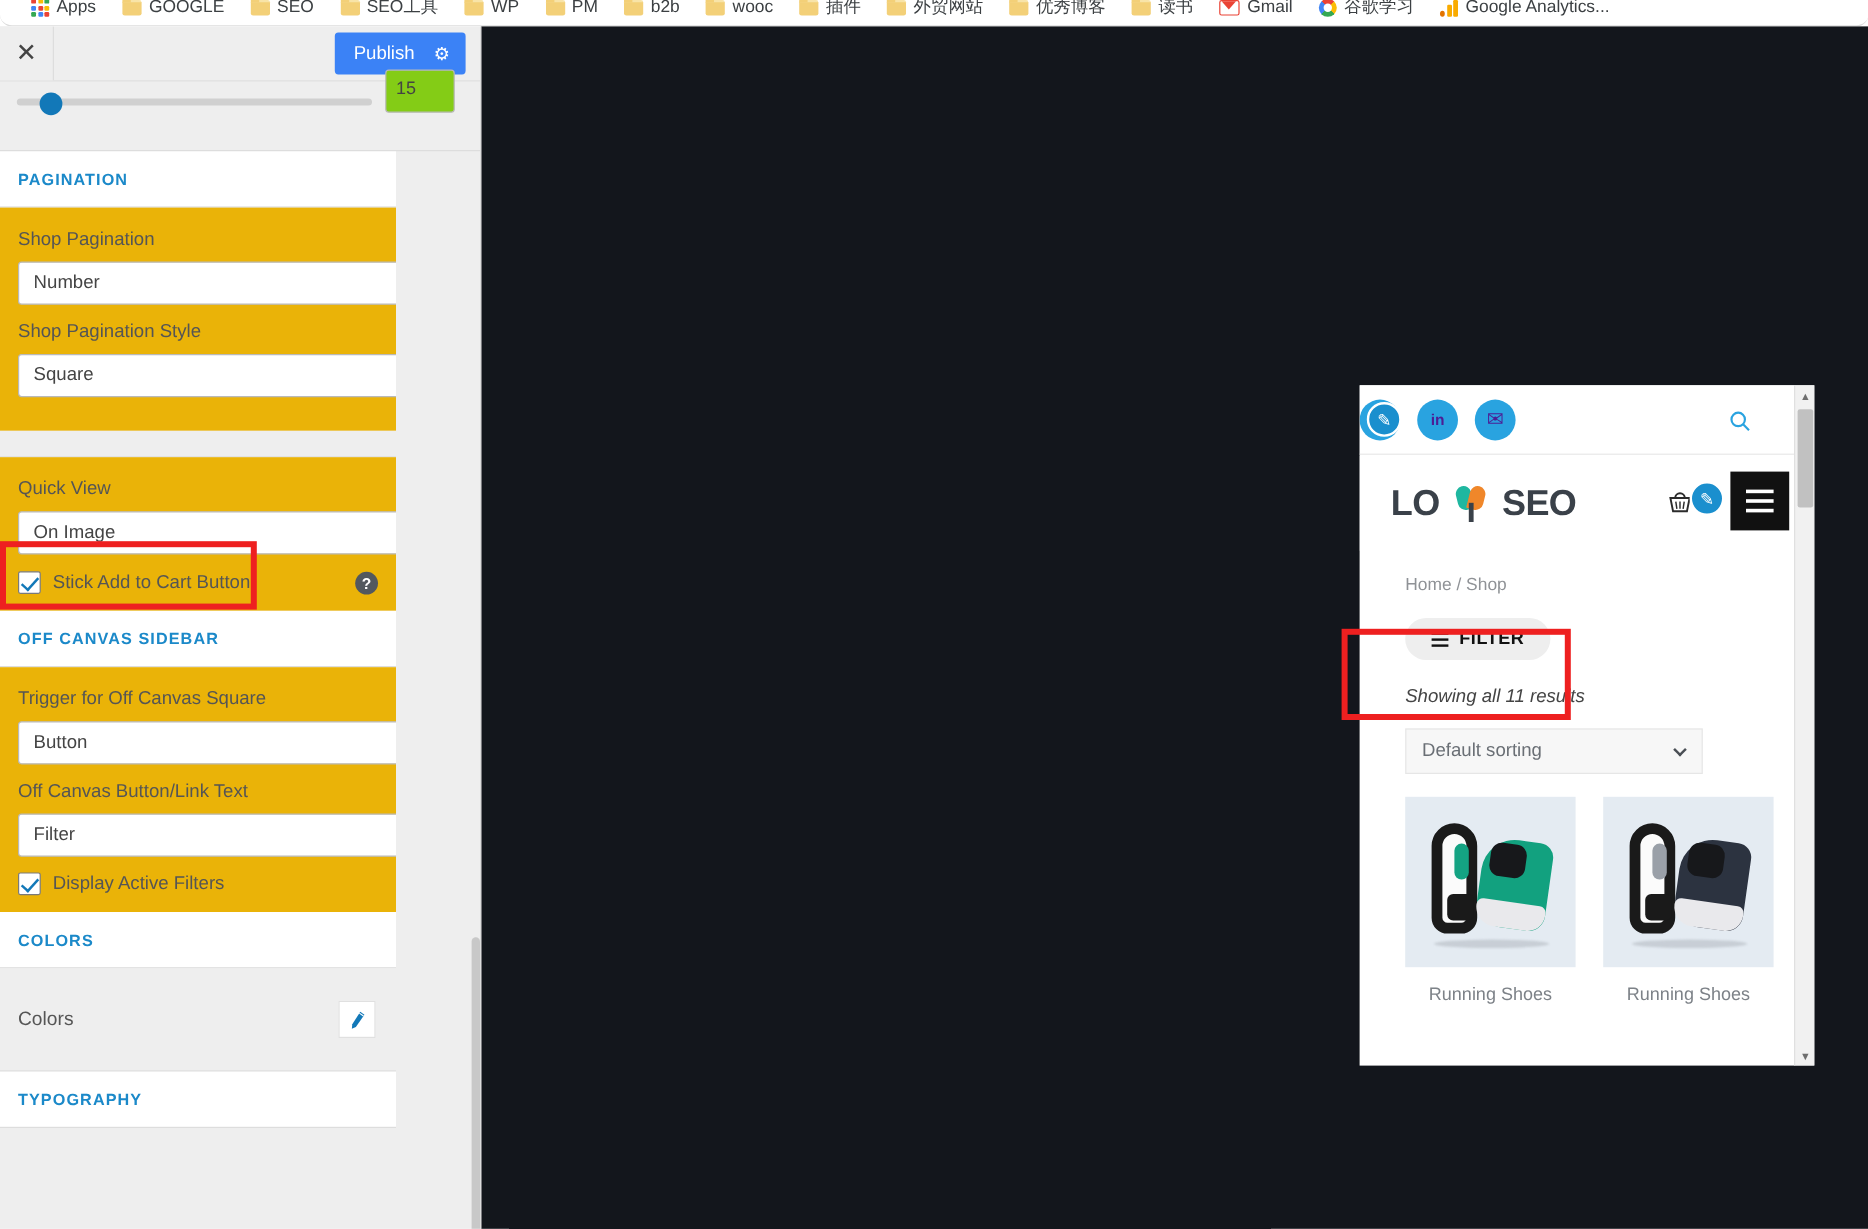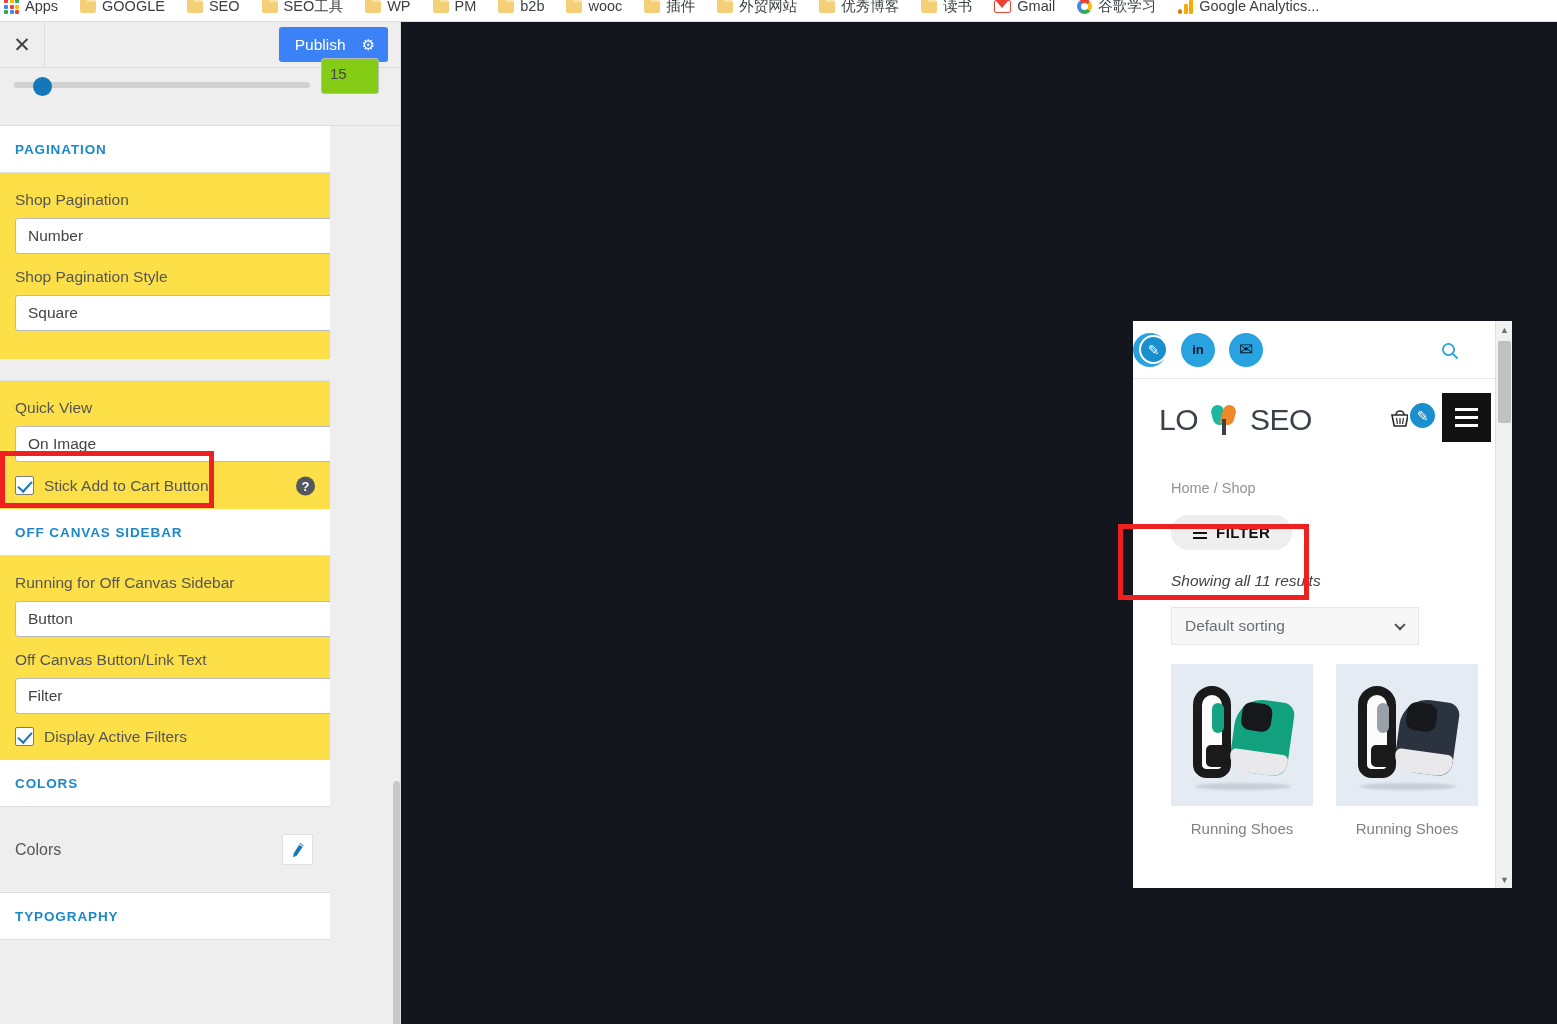--- a/index.html
+++ b/index.html
@@ -10,23 +10,24 @@
     background: #ffffff;
   }
 
   
   .bookmarks-bar {
     position: absolute; top: 0; left: 0;
     width: 1557px; height: 22px;
     background: #ffffff;
     border-bottom: 1px solid #dcdcdc;
     display: flex; align-items: center;
-    padding-left: 4px;
+    padding-left: 26px;
     overflow: hidden;
     white-space: nowrap;
+    border-radius: 10px;
   }
   .bm-item {
     display: flex; align-items: center;
     gap: 6px;
     margin-right: 22px;
     font-size: 14.5px;
     color: #3c4043;
     flex: 0 0 auto;
   }
   .bm-label { line-height: 1; position: relative; top: -4px; }
@@ -143,21 +144,21 @@
   .section-title {
     background: #ffffff;
     border-bottom: 1px solid #dddddd;
     padding: 16px 15px 15px 15px;
     color: #1b89c9;
     font-size: 13.5px; font-weight: bold;
     letter-spacing: 0.9px;
     cursor: pointer;
   }
   .panel-block {
-    background: #fde047;
+    background: #eab308;
     padding: 18px 15px 14px 15px;
   }
   .field-label {
     font-size: 15.5px; color: #555;
     margin-bottom: 9px; display: block;
   }
   .select-box {
     position: relative;
     width: 365px; height: 36px;
     background: #fff; border: 1px solid #b9b9b9; border-radius: 3px;
@@ -291,21 +292,21 @@
 
   .topbar {
     position: absolute; top: 0; left: 0;
     width: 362px; height: 58px;
     background: #fff;
     border-bottom: 1px solid #e8e8e8;
     display: flex; align-items: center;
   }
   .social {
     width: 34px; height: 34px; border-radius: 50%;
-    background: #29a3e0; color: #0f172a;
+    background: #29a3e0; color: #4c1d95;
     display: flex; align-items: center; justify-content: center;
     margin-right: 14px;
     cursor: pointer;
     font-size: 17px;
   }
   .social:first-child { margin-left: 28px; }
   .edit-badge {
     position: absolute;
     width: 29px; height: 29px; border-radius: 50%;
     background: #1a8fce;
@@ -325,21 +326,21 @@
   }
 
   .brandbar {
     position: absolute; top: 59px; left: 0;
     width: 362px; height: 79px;
     background: #fff;
     display: flex; align-items: center;
   }
   .logo {
     margin-left: 26px;
-    font-size: 30px; font-weight: normal;
+    font-size: 30px; font-weight: bold;
     color: #3a4149; letter-spacing: -0.5px;
     display: flex; align-items: center;
     cursor: pointer;
     position: relative;
     gap: 14px;
   }
   .leafY {
     position: relative;
     width: 26px; height: 30px;
     margin: 0 -1px;
@@ -718,21 +719,21 @@
       <div class="checkbox-row">
         <span class="cbx"></span>
         <span>Stick Add to Cart Button</span>
         <span class="help-icon">?</span>
       </div>
     </div>
 
     <div class="section-title">OFF CANVAS SIDEBAR</div>
 
     <div class="panel-block">
-      <span class="field-label">Running for Off Canvas Sidebar</span>
+      <span class="field-label">Trigger for Off Canvas Square</span>
       <div class="select-box">
         <span>Button</span>
         <span class="chev"></span>
       </div>
 
       <span class="field-label">Off Canvas Button/Link Text</span>
       <div class="text-input">Filter</div>
 
       <div class="checkbox-row">
         <span class="cbx"></span>

